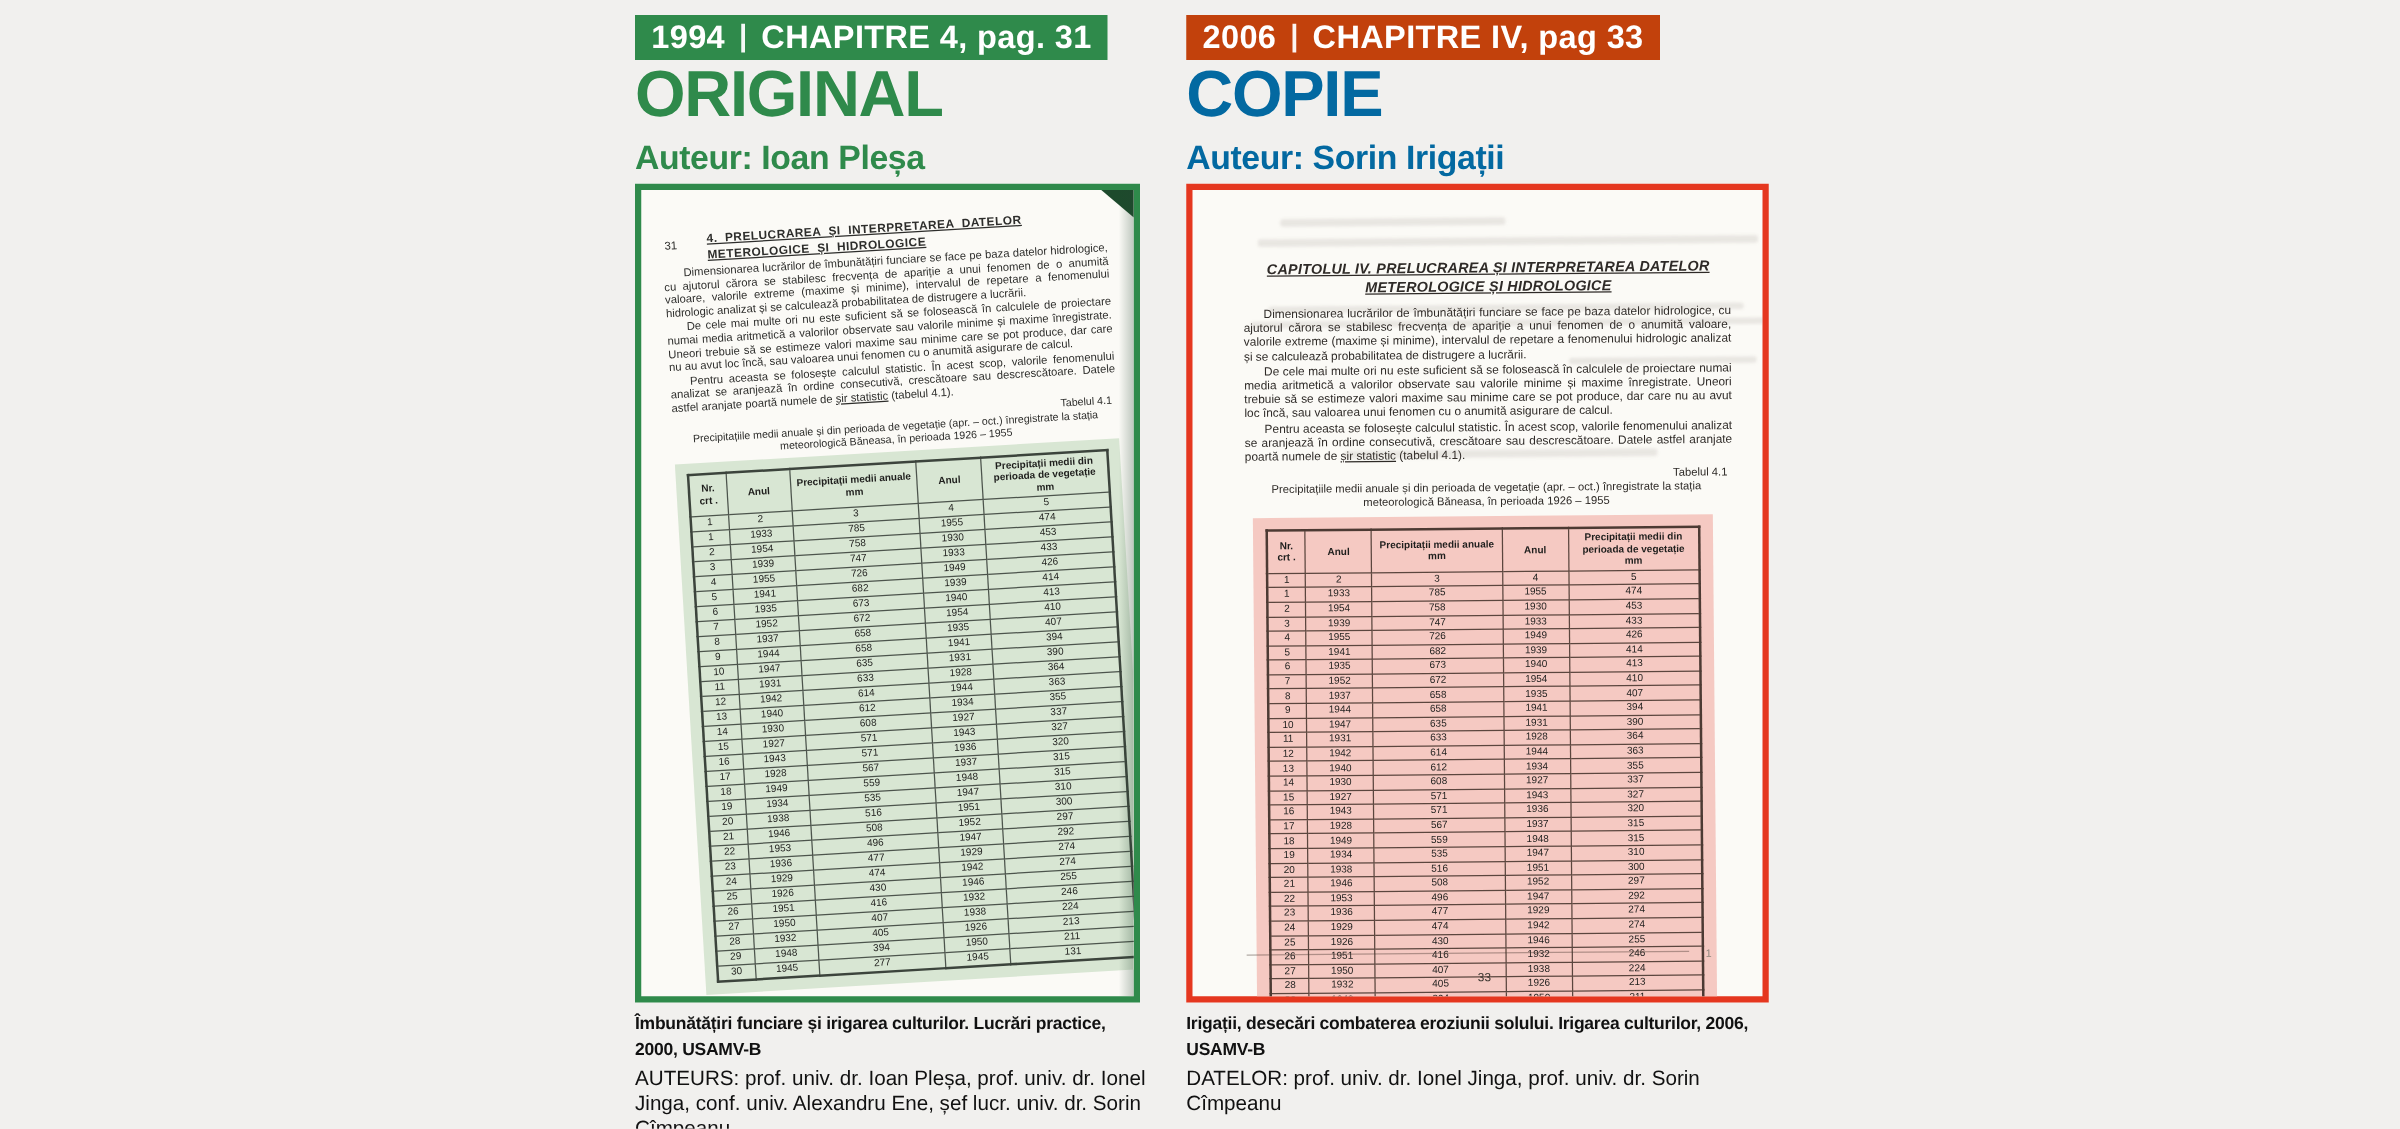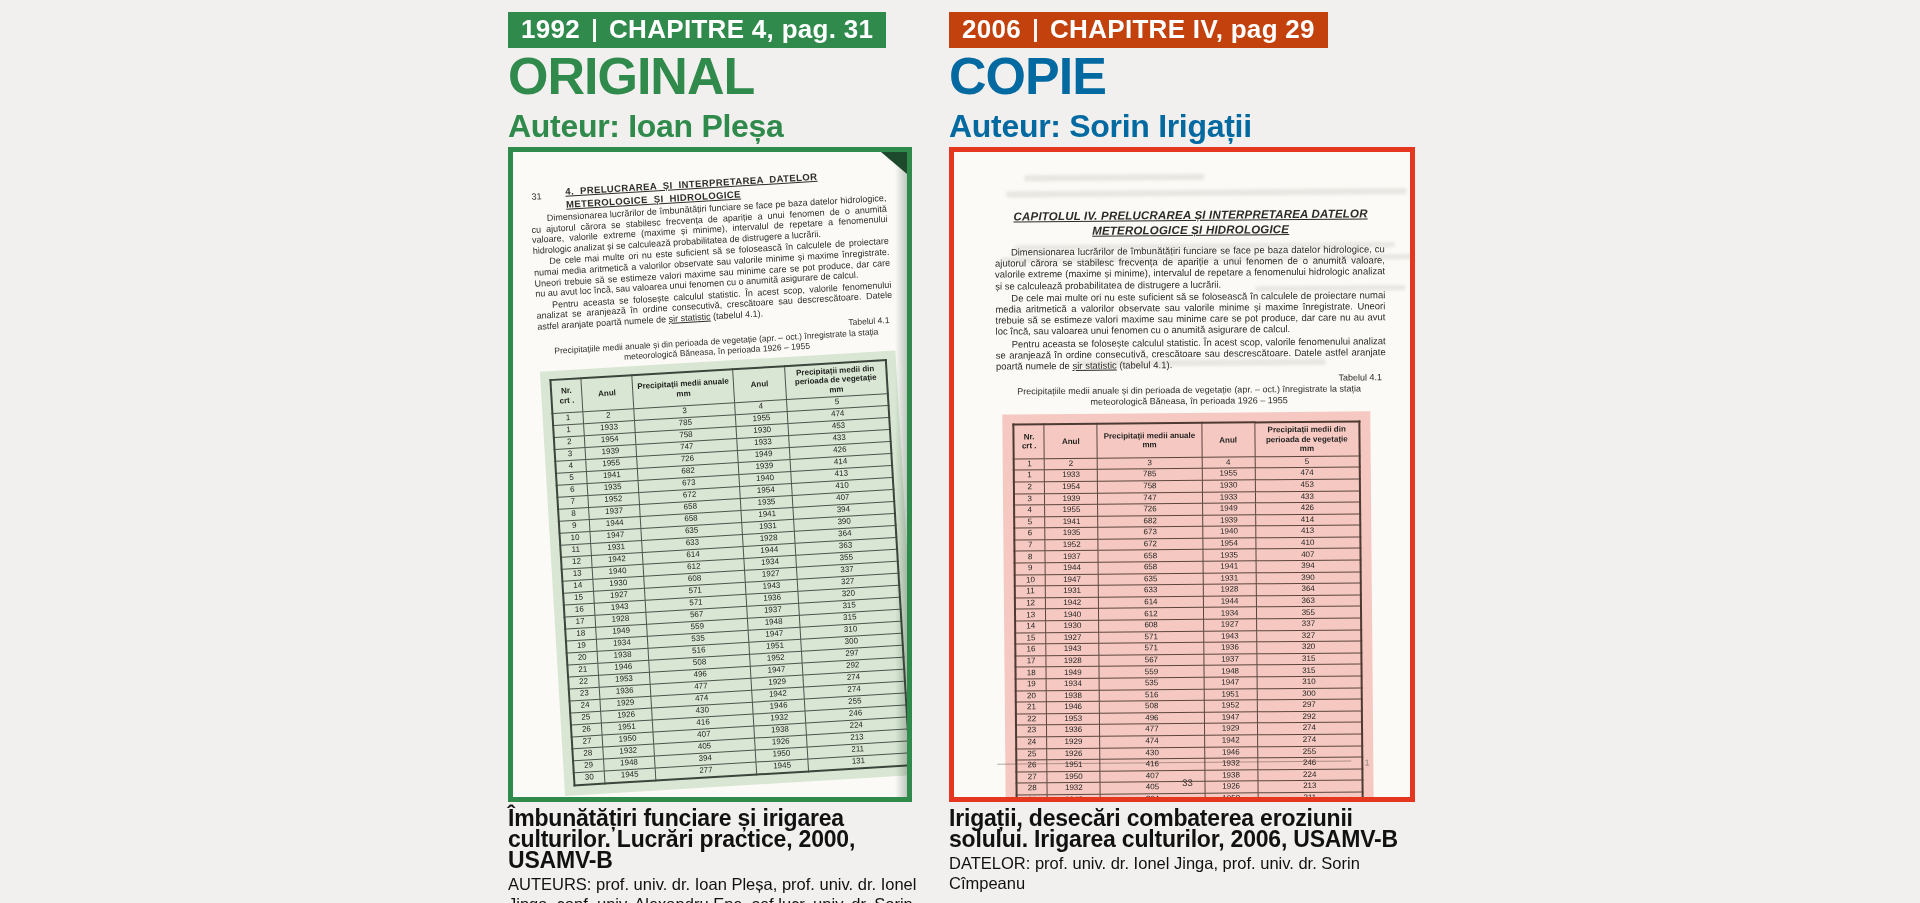--- a/index.html
+++ b/index.html
@@ -14,21 +14,21 @@
   .hdr-left{left:508px;}
   .hdr-right{left:949px;}
   .badge{display:inline-flex;align-items:center;color:#fff;font-weight:700;
     font-size:26px;line-height:26px;padding:4px 13px 6px 13px;letter-spacing:.3px;white-space:nowrap;}
   .badge-green{background:#2f8a4b;}
   .badge-red{background:#c2410c;}
   .vbar{width:3px;height:23px;background:rgba(255,255,255,.95);margin:2px 13px 0 13px;}
   .big-label{font-size:52px;font-weight:800;letter-spacing:-1px;line-height:50px;margin-top:3px;}
   .green-txt{color:#2f8a4b;}
   .red-txt{color:#0369a1;}
-  .author-line{font-size:32px;font-weight:700;line-height:36px;margin-top:7px;letter-spacing:-.3px;}
+  .author-line{font-size:27px;font-weight:700;line-height:36px;margin-top:7px;letter-spacing:-.3px;}
 
   
   .doc{position:absolute;top:147px;height:655px;background:#fbfaf6;overflow:hidden;box-sizing:border-box;}
   .doc-left{left:508px;width:404px;border:5px solid #2f8a4b;}
   .doc-right{left:949px;width:466px;border:5px solid #e5371f;}
   .doc-left::after{content:"";position:absolute;right:0;top:0;bottom:0;width:12px;
     background:linear-gradient(to left,rgba(35,70,48,.28),rgba(35,70,48,0));}
   .corner-tr{position:absolute;top:0;right:0;width:0;height:0;
     border-top:22px solid #1d4a2c;border-left:26px solid transparent;}
 
@@ -72,42 +72,42 @@
   .rtcaption{font-size:9px;line-height:11px;text-align:center;margin:1px 30px 0 40px;}
   .footline{position:absolute;left:38px;right:64px;bottom:34px;border-top:1px solid rgba(70,55,48,.4);}
   .pg-footer{position:absolute;left:0;right:0;bottom:9px;text-align:center;font-size:9.5px;color:#3a352f;}
   .corner-mark{position:absolute;right:46px;bottom:28px;font-size:8.5px;color:#8a8379;}
   .ghost{position:absolute;background:rgba(95,85,78,.12);filter:blur(1.4px);border-radius:2px;height:6px;}
 
   
   .caption{position:absolute;top:808px;color:#111;}
   .caption-left{left:508px;width:414px;}
   .caption-right{left:949px;width:456px;}
-  .cap-title{font-size:23px;font-weight:700;line-height:21px;letter-spacing:-.2px;}
+  .cap-title{font-size:14px;font-weight:700;line-height:21px;letter-spacing:-.2px;}
   .cap-authors{font-size:16.5px;line-height:20px;margin-top:3px;}
   .cap-authors b{font-weight:400;}
 </style>
 </head>
 <body>
 
 <div class="hdr hdr-left">
   <div class="badge badge-green">
-    <span>1992</span>
+    <span>1994</span>
     <span class="vbar"></span>
     <span>CHAPITRE 4, pag. 31</span>
   </div>
   <div class="big-label green-txt">ORIGINAL</div>
   <div class="author-line green-txt">Auteur: Ioan Pleșa</div>
 </div>
 
 <div class="hdr hdr-right">
   <div class="badge badge-red">
     <span>2006</span>
     <span class="vbar"></span>
-    <span>CHAPITRE IV, pag 29</span>
+    <span>CHAPITRE IV, pag 33</span>
   </div>
   <div class="big-label red-txt">COPIE</div>
   <div class="author-line red-txt">Auteur: Sorin Irigații</div>
 </div>
 
 <div class="doc doc-left">
   <div class="page-tilt">
     <div class="lhead-row">
       <span class="pagenum">31</span>
       <div class="lheading-text">4. PRELUCRAREA ȘI INTERPRETAREA DATELOR METEROLOGICE ȘI HIDROLOGICE</div>

